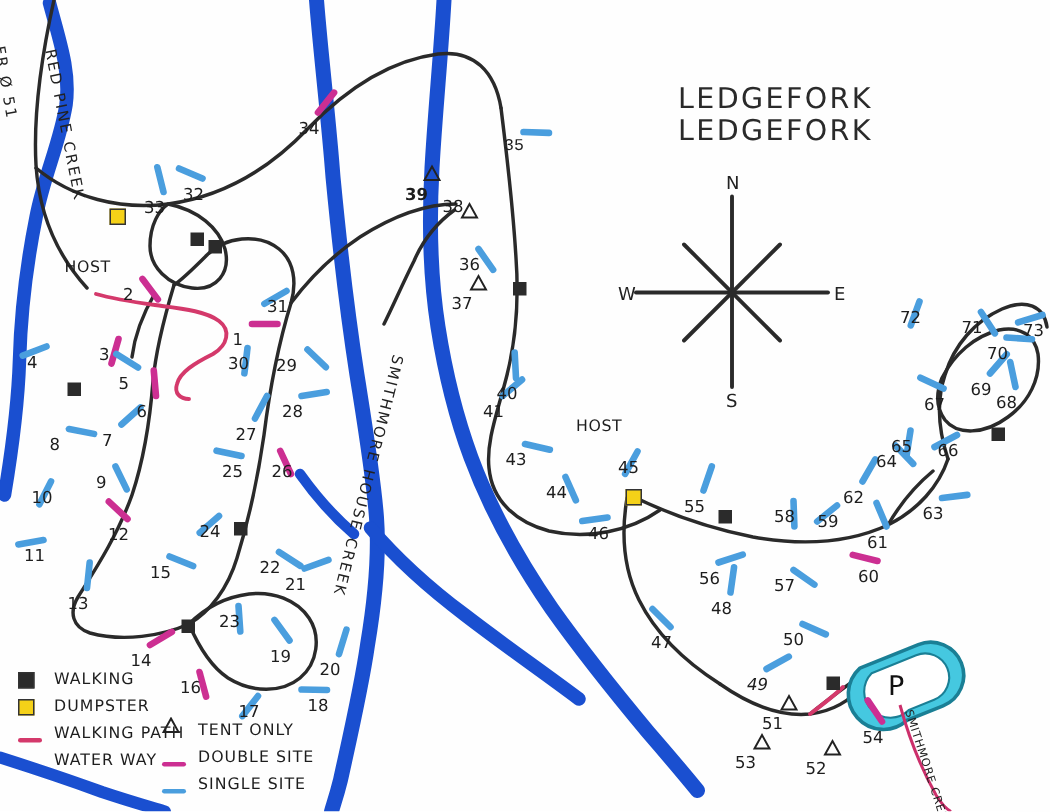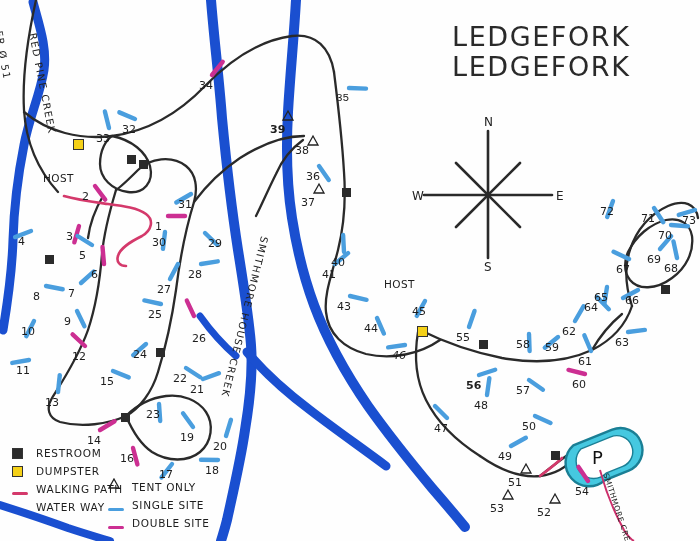--- a/index.html
+++ b/index.html
@@ -4,22 +4,22 @@
 <style>
   html,body{margin:0;padding:0;background:#fff;}
   body{width:700px;height:541px;overflow:hidden;
        font-family:"DejaVu Sans",sans-serif;}
   #map{position:relative;width:700px;height:541px;background:#fefefe;}
   svg{position:absolute;top:0;left:0;}
   .lbl{position:absolute;font-family:"DejaVu Sans",sans-serif;
        color:#1d1d1d;white-space:nowrap;pointer-events:none;}
   .site{font-size:11px;font-weight:400;}
   .host{font-size:10.5px;letter-spacing:.4px;}
-  .title{font-size:27px;letter-spacing:1.6px;line-height:1.12;
-         color:#2a2a2a;font-weight:400;}
+  .title{font-size:19px;letter-spacing:1.6px;line-height:1.12;
+         color:#2a2a2a;font-weight:400;margin-top:34px;}
   .creek{font-size:10px;letter-spacing:1.4px;color:#222;}
   .compass-l{font-size:12px;color:#222;}
   .lg-text{font-size:10.5px;letter-spacing:.7px;color:#1d1d1d;}
   .trail-l{font-size:7.5px;letter-spacing:.6px;color:#222;}
   .ptxt{font-size:18px;color:#111;}
   .sw{position:absolute;}
   .sw-rest{width:9px;height:9px;background:#2b2b2b;}
   .sw-dump{width:9px;height:9px;background:#f5d118;border:1.3px solid #333;}
 </style>
 </head>
@@ -232,21 +232,21 @@
 <div class="sw sw-rest" style="left:121px; top:413px;"></div>
 <div class="sw sw-rest" style="left:156px; top:348px;"></div>
 <div class="sw sw-rest" style="left:342px; top:188px;"></div>
 <div class="sw sw-rest" style="left:661px; top:285px;"></div>
 <div class="sw sw-rest" style="left:479px; top:340px;"></div>
 <div class="sw sw-rest" style="left:551px; top:451px;"></div>
 
 <div id="legend-col1" style="position:absolute; left:12px; top:444px; width:120px;">
       <div style="display: flex; align-items: center; height: 18px; gap: 6px;">
         <span style="display: inline-block; width: 18px; text-align: left; flex: 0 0 auto;"><span style="display:inline-block;width:9px;height:9px;background:#2b2b2b;border:1.3px solid #333;"></span></span>
-        <span class="lg-text">RESTROOM</span>
+        <span class="lg-text">WALKING</span>
       </div>
       <div style="display: flex; align-items: center; height: 18px; gap: 6px;">
         <span style="display: inline-block; width: 18px; text-align: left; flex: 0 0 auto;"><span style="display:inline-block;width:9px;height:9px;background:#f5d118;border:1.3px solid #333;"></span></span>
         <span class="lg-text">DUMPSTER</span>
       </div>
       <div style="display: flex; align-items: center; height: 18px; gap: 6px;">
         <span style="display: inline-block; width: 18px; text-align: left; flex: 0 0 auto;"><span style="display:inline-block;width:16px;height:3px;border-radius:2px;background:#d4396b;"></span></span>
         <span class="lg-text">WALKING PATH</span>
       </div>
       <div style="display: flex; align-items: center; height: 18px; gap: 6px;">
@@ -257,26 +257,26 @@
 <div id="legend-col2" style="position:absolute; left:108px; top:478px; width:120px;">
       <div style="display: flex; align-items: center; height: 18px; gap: 6px;">
         <span style="display: inline-block; width: 18px; text-align: left; flex: 0 0 auto;">
           <svg width="12" height="11">
             <path d="M6 1 L11 10 L1 10 Z" fill="none" stroke="#222222" stroke-width="1.3"></path>
           </svg>
         </span>
         <span class="lg-text">TENT ONLY</span>
       </div>
       <div style="display: flex; align-items: center; height: 18px; gap: 6px;">
+        <span style="display: inline-block; width: 18px; text-align: left; flex: 0 0 auto;"><span style="display:inline-block;width:16px;height:3px;border-radius:2px;background:#cc2f92;"></span></span>
+        <span class="lg-text">DOUBLE SITE</span>
+      </div>
+      <div style="display: flex; align-items: center; height: 18px; gap: 6px;">
         <span style="display: inline-block; width: 18px; text-align: left; flex: 0 0 auto;"><span style="display:inline-block;width:16px;height:3px;border-radius:2px;background:#4a9ede;"></span></span>
         <span class="lg-text">SINGLE SITE</span>
-      </div>
-      <div style="display: flex; align-items: center; height: 18px; gap: 6px;">
-        <span style="display: inline-block; width: 18px; text-align: left; flex: 0 0 auto;"><span style="display:inline-block;width:16px;height:3px;border-radius:2px;background:#cc2f92;"></span></span>
-        <span class="lg-text">DOUBLE SITE</span>
       </div>
     </div>
 
 <div class="lbl site" style="left: 155px; top: 220px;">1</div>
     <div class="lbl site" style="left: 82px; top: 190px;">2</div>
     <div class="lbl site" style="left: 66px; top: 230px;">3</div>
     <div class="lbl site" style="left: 18px; top: 235px;">4</div>
     <div class="lbl site" style="left: 79px; top: 249px;">5</div>
     <div class="lbl site" style="left: 91px; top: 268px;">6</div>
     <div class="lbl site" style="left: 68px; top: 287px;">7</div>
@@ -291,50 +291,50 @@
     <div class="lbl site" style="left: 120px; top: 452px;">16</div>
     <div class="lbl site" style="left: 159px; top: 468px;">17</div>
     <div class="lbl site" style="left: 205px; top: 464px;">18</div>
     <div class="lbl site" style="left: 180px; top: 431px;">19</div>
     <div class="lbl site" style="left: 213px; top: 440px;">20</div>
     <div class="lbl site" style="left: 190px; top: 383px;">21</div>
     <div class="lbl site" style="left: 173px; top: 372px;">22</div>
     <div class="lbl site" style="left: 146px; top: 408px;">23</div>
     <div class="lbl site" style="left: 133px; top: 348px;">24</div>
     <div class="lbl site" style="left: 148px; top: 308px;">25</div>
-    <div class="lbl site" style="left: 181px; top: 332px; margin-left: 11px;">26</div>
+    <div class="lbl site" style="left: 181px; top: 308px;">26</div>
     <div class="lbl site" style="left: 157px; top: 283px;">27</div>
     <div class="lbl site" style="left: 188px; top: 268px;">28</div>
-    <div class="lbl site" style="left: 208px; top: 237px;">29</div>
+    <div class="lbl site" style="left: 184px; top: 237px;">29</div>
     <div class="lbl site" style="left: 152px; top: 236px;">30</div>
     <div class="lbl site" style="left: 178px; top: 198px;">31</div>
     <div class="lbl site" style="left: 122px; top: 123px;">32</div>
     <div class="lbl site" style="left: 96px; top: 132px;">33</div>
     <div class="lbl site" style="left: 199px; top: 79px;">34</div>
     <div class="lbl site" style="left: 336px; top: 92px; font-family: Liberation Mono, monospace;">35</div>
     <div class="lbl site" style="left: 306px; top: 170px;">36</div>
     <div class="lbl site" style="left: 301px; top: 196px;">37</div>
-    <div class="lbl site" style="left: 295px; top: 144px;">38</div>
+    <div class="lbl site" style="left: 295px; top: 131px;">38</div>
     <div class="lbl site" style="left: 270px; top: 123px; font-weight: bold;">39</div>
     <div class="lbl site" style="left: 331px; top: 256px;">40</div>
     <div class="lbl site" style="left: 322px; top: 268px;">41</div>
     <div class="lbl site" style="left: 337px; top: 300px;">43</div>
     <div class="lbl site" style="left: 364px; top: 322px;">44</div>
     <div class="lbl site" style="left: 412px; top: 305px;">45</div>
-    <div class="lbl site" style="left: 392px; top: 349px; font-style: italic;">46</div>
+    <div class="lbl site" style="left: 392px; top: 349px;">46</div>
     <div class="lbl site" style="left: 434px; top: 422px;">47</div>
     <div class="lbl site" style="left: 474px; top: 399px;">48</div>
-    <div class="lbl site" style="left: 498px; top: 450px;">49</div>
+    <div class="lbl site" style="left: 498px; top: 450px; font-style: italic;">49</div>
     <div class="lbl site" style="left: 522px; top: 420px;">50</div>
     <div class="lbl site" style="left: 508px; top: 476px;">51</div>
     <div class="lbl site" style="left: 537px; top: 506px;">52</div>
     <div class="lbl site" style="left: 490px; top: 502px;">53</div>
     <div class="lbl site" style="left: 575px; top: 485px;">54</div>
     <div class="lbl site" style="left: 456px; top: 331px;">55</div>
-    <div class="lbl site" style="left: 466px; top: 379px; font-weight: bold;">56</div>
+    <div class="lbl site" style="left: 466px; top: 379px;">56</div>
     <div class="lbl site" style="left: 516px; top: 384px;">57</div>
     <div class="lbl site" style="left: 516px; top: 338px;">58</div>
     <div class="lbl site" style="left: 545px; top: 341px;">59</div>
     <div class="lbl site" style="left: 572px; top: 378px;">60</div>
     <div class="lbl site" style="left: 578px; top: 355px;">61</div>
     <div class="lbl site" style="left: 562px; top: 325px;">62</div>
     <div class="lbl site" style="left: 615px; top: 336px;">63</div>
     <div class="lbl site" style="left: 584px; top: 301px;">64</div>
     <div class="lbl site" style="left: 594px; top: 291px;">65</div>
     <div class="lbl site" style="left: 625px; top: 294px;">66</div>

